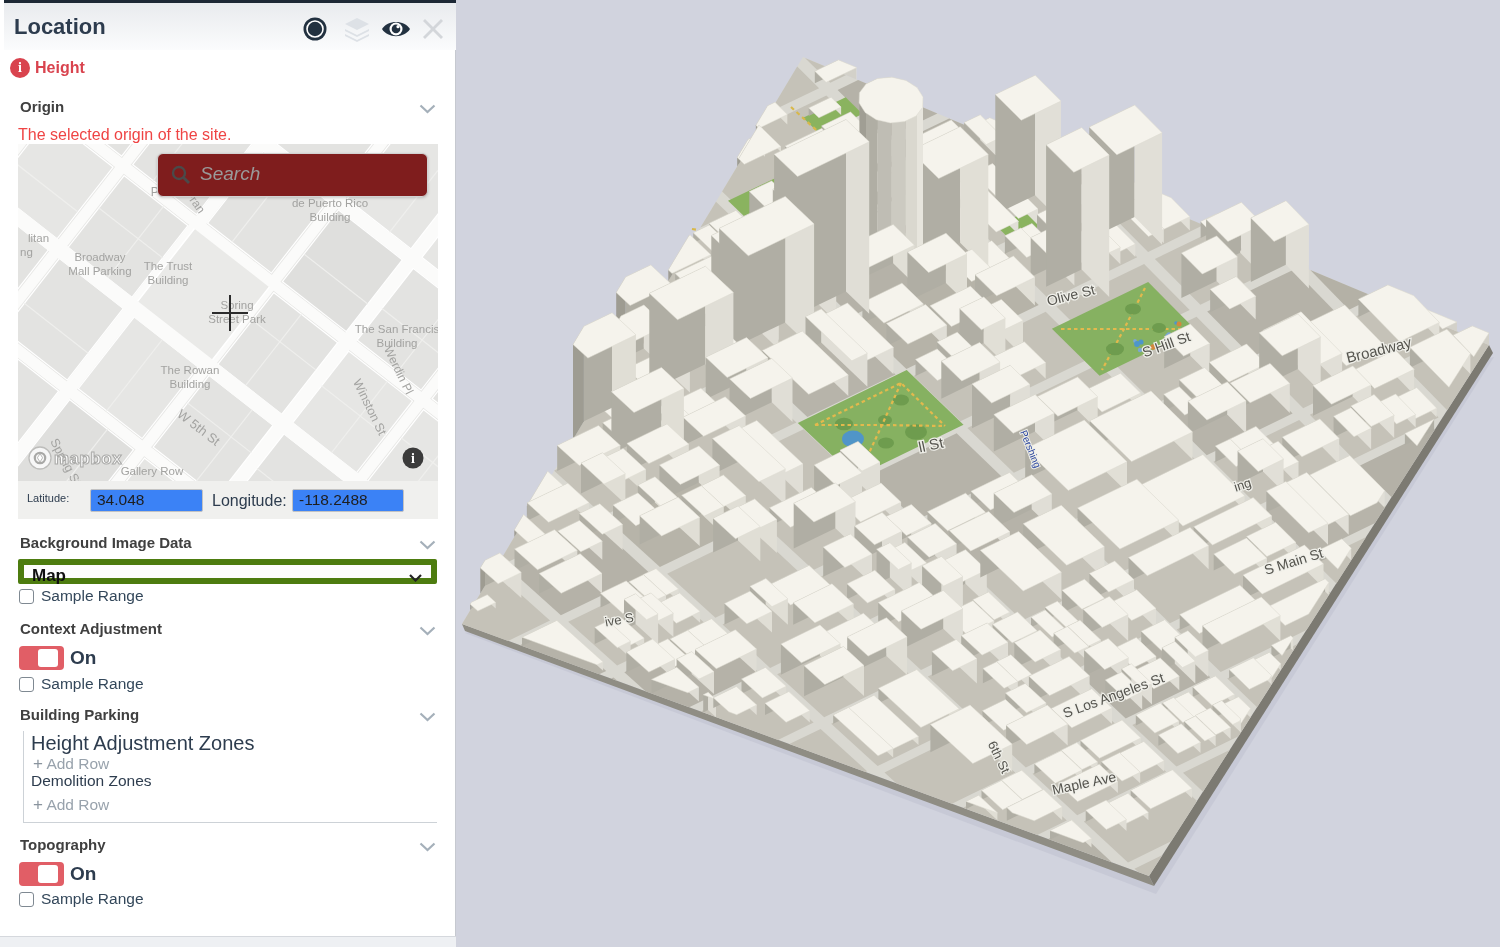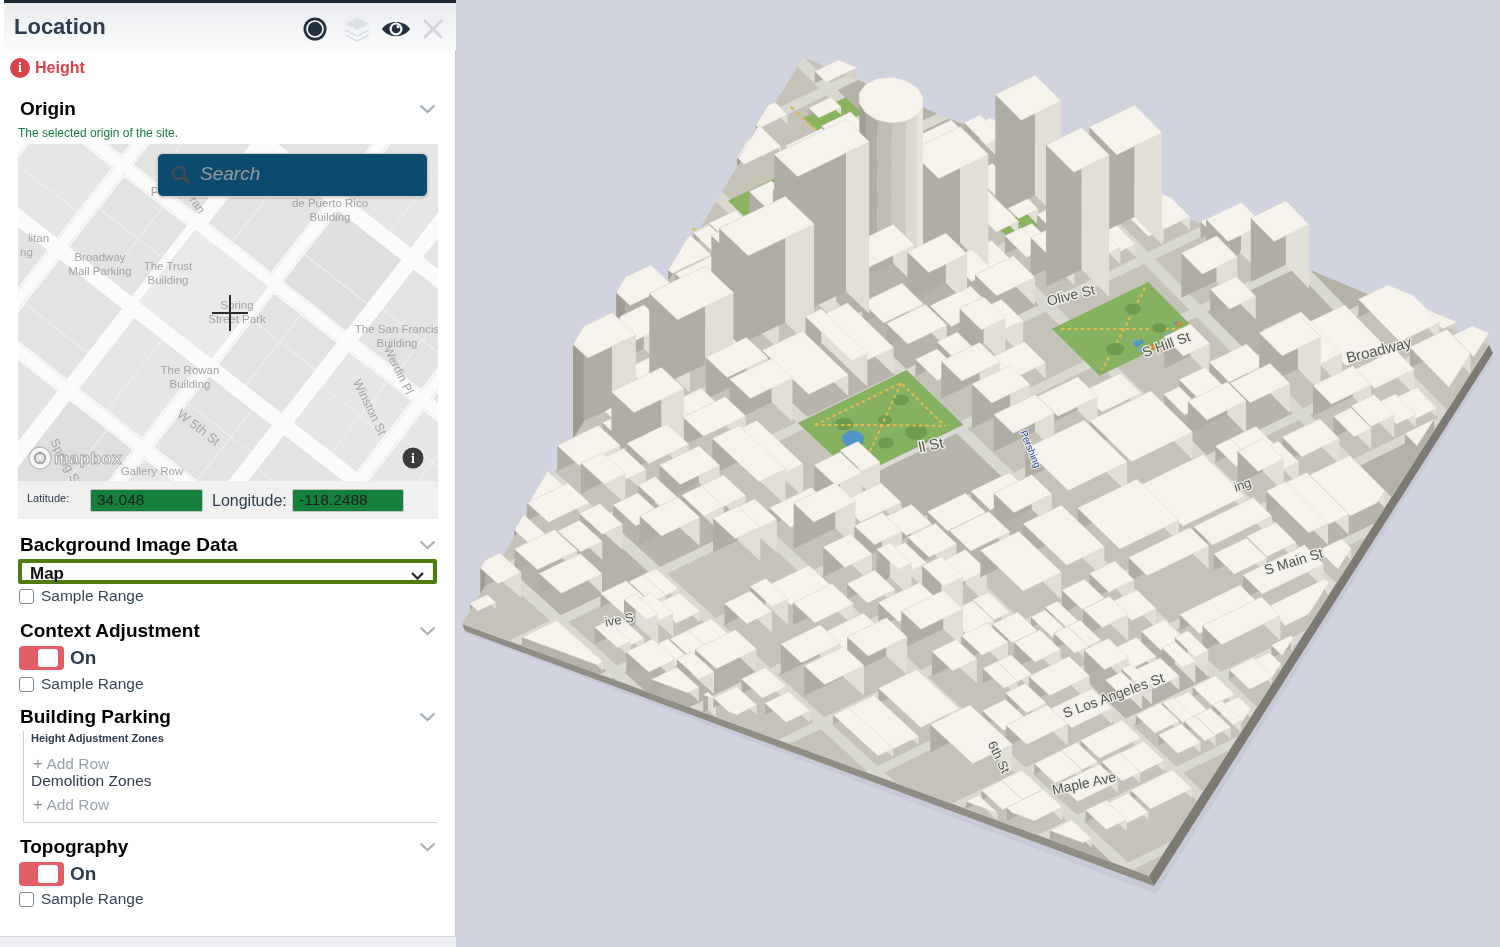--- a/index.html
+++ b/index.html
@@ -4,29 +4,29 @@
 *{margin:0;padding:0;box-sizing:border-box}
 html,body{width:1500px;height:947px;overflow:hidden;background:#fff;
  font-family:"Liberation Sans",sans-serif}
 #view{position:absolute;left:455px;top:0;width:1045px;height:947px;background:#d1d3de}
 #panel{position:absolute;left:0;top:0;width:456px;height:938px;background:#fff;
  border-right:1px solid #c6c9d0}
 #topbar{position:absolute;left:4px;top:0;width:452px;height:3px;background:#1d2835}
 #phead{position:absolute;left:4px;top:3px;width:452px;height:47px;
  background:linear-gradient(#e9ebee,#fbfcfd)}
 #ptitle{position:absolute;left:10px;top:11px;font-size:22px;font-weight:bold;color:#2d3c4e}
-.h1{position:absolute;font-size:19px;font-weight:bold;color:#000000}
+.h1{position:absolute;font-size:15px;font-weight:bold;color:#404040}
 #map{position:absolute;left:18px;top:144px;width:420px;height:337px}
-#search{position:absolute;left:139px;top:9px;width:271px;height:44px;background:#0c4a6e;
+#search{position:absolute;left:139px;top:9px;width:271px;height:44px;background:#7f1d1d;
  border:1px solid #d2d2d2;border-radius:6px;box-shadow:0 1px 3px rgba(0,0,0,.18)}
 #search span{position:absolute;left:42px;top:9px;font-size:19px;font-style:italic;color:#9a9a9a}
 #latrow{position:absolute;left:18px;top:481px;width:420px;height:38px;background:#f0f0ee}
-.inp{position:absolute;top:8px;height:23px;background:#15803d;border:1px solid #c2c2c2;
+.inp{position:absolute;top:8px;height:23px;background:#3b82f6;border:1px solid #c2c2c2;
  border-radius:2px;font-size:15.5px;color:#1e1e1e;padding:1px 12px 0 6px}
-#select{position:absolute;left:18px;top:559px;width:419px;height:25px;border:4px solid #4d7c0f;
+#select{position:absolute;left:18px;top:559px;width:419px;height:25px;border:6px solid #4d7c0f;
  border-radius:2px;background:#fdfdfd;font-size:17px;font-weight:bold;color:#101010;
  padding:1px 8px 0 8px}
 </style></head>
 <body>
 <div id="view"><svg id="city" width="1045" height="947" viewBox="455 0 1045 947">
       <polygon points="465.0,633.0 1156.0,894.0 1494.0,357.0" fill="#c0c1cf" fill-opacity="0.55"></polygon>
       <polygon points="803.0,57.0 1489.0,345.0 1149.0,876.0 462.0,624.0" fill="#d9d8d1"></polygon>
       <polygon points="462.0,624.0 1149.0,876.0 1154.0,886.0 465.0,631.0" fill="#8f8d84"></polygon>
       <polygon points="1149.0,876.0 1489.0,345.0 1493.0,353.0 1154.0,886.0" fill="#7c7a72"></polygon>
       <polygon points="462.0,624.0 486.8,582.7 500.4,576.1 550.0,620.5 508.0,640.9" fill="#c5c2b8"></polygon>
@@ -1031,21 +1031,21 @@
         </svg></div>
  </div>
  <div style="position:absolute;left:10px;top:58px;width:20px;height:20px;border-radius:50%;background:#d9434e"></div>
  <div style="position:absolute;left:10px;top:58px;width:20px;height:20px;border-radius:50%;text-align:center;font-size:14px;line-height:20px;color:#fff;font-weight:bold;font-family:'Liberation Serif',serif">i</div>
  <div style="position:absolute;left:35px;top:59px;font-size:16px;font-weight:bold;color:#d9434e">Height</div>
 
  <div class="h1" style="left:20px;top:98px">Origin</div>
  <svg style="position:absolute;left:419px;top:104px" width="17" height="10" viewBox="0 0 17 10">
       <polyline points="1.5,1.5 8.5,8 15.5,1.5" fill="none" stroke="#a5b0ba" stroke-width="2.2"></polyline>
     </svg>
- <div style="position:absolute;left:18px;top:126px;font-size:12px;color:#15803d">The selected origin of the site.</div>
+ <div style="position:absolute;left:18px;top:126px;font-size:16px;color:#ef4444">The selected origin of the site.</div>
  <div id="map"><svg width="420" height="337" viewBox="0 0 420 337">
         <rect width="420" height="337" fill="#e8e8e6"></rect>
         <g transform="translate(212 169) rotate(38)">
           <line x1="-520" y1="-155" x2="520" y2="-155" stroke="#fbfbfa" stroke-width="13"></line>
           <line x1="-520" y1="-50" x2="520" y2="-50" stroke="#fbfbfa" stroke-width="11"></line>
           <line x1="-520" y1="55" x2="520" y2="55" stroke="#fbfbfa" stroke-width="15"></line>
           <line x1="-520" y1="160" x2="520" y2="160" stroke="#fbfbfa" stroke-width="11"></line>
           <line x1="-270" y1="-400" x2="-270" y2="400" stroke="#fbfbfa" stroke-width="11"></line>
           <line x1="-175" y1="-400" x2="-175" y2="400" stroke="#fbfbfa" stroke-width="11"></line>
           <line x1="-80" y1="-400" x2="-80" y2="400" stroke="#fbfbfa" stroke-width="13"></line>
@@ -1209,21 +1209,21 @@
     <div style="position:absolute;left:38px;top:649px;width:20px;height:18px;background:#fff;border-radius:3px"></div>
     <div style="position:absolute;left:70px;top:647px;font-size:19px;font-weight:bold;color:#2d3c4e">On</div>
  <div style="position:absolute;left:19px;top:677px;width:15px;height:15px;border:1.5px solid #7f8992;border-radius:3px;background:#fff"></div>
     <div style="position:absolute;left:41px;top:675px;font-size:15.5px;color:#33475a">Sample Range</div>
 
  <div class="h1" style="left:20px;top:706px">Building Parking</div>
  <svg style="position:absolute;left:419px;top:712px" width="17" height="10" viewBox="0 0 17 10">
       <polyline points="1.5,1.5 8.5,8 15.5,1.5" fill="none" stroke="#a5b0ba" stroke-width="2.2"></polyline>
     </svg>
  <div style="position:absolute;left:23px;top:731px;width:1px;height:91px;background:#cdd2d7"></div>
- <div style="position:absolute;left:31px;top:732px;font-size:11px;font-weight:bold;color:#2d3c4e">Height Adjustment Zones</div>
+ <div style="position:absolute;left:31px;top:732px;font-size:20px;font-weight:normal;color:#2d3c4e">Height Adjustment Zones</div>
  <div style="position:absolute;left:33px;top:754px;font-size:15.5px;color:#98a2ac"><span style="font-size:17px;color:#8a949e">+</span> Add Row</div>
  <div style="position:absolute;left:31px;top:772px;font-size:15.5px;font-weight:normal;color:#2d3c4e">Demolition Zones</div>
  <div style="position:absolute;left:33px;top:795px;font-size:15.5px;color:#98a2ac"><span style="font-size:17px;color:#8a949e">+</span> Add Row</div>
  <div style="position:absolute;left:23px;top:822px;width:414px;height:1px;background:#cdd2d7"></div>
 
  <div class="h1" style="left:20px;top:836px">Topography</div>
  <svg style="position:absolute;left:419px;top:842px" width="17" height="10" viewBox="0 0 17 10">
       <polyline points="1.5,1.5 8.5,8 15.5,1.5" fill="none" stroke="#a5b0ba" stroke-width="2.2"></polyline>
     </svg>
  <div style="position:absolute;left:19px;top:862px;width:45px;height:24px;background:#e15e66;border-radius:4px"></div>

